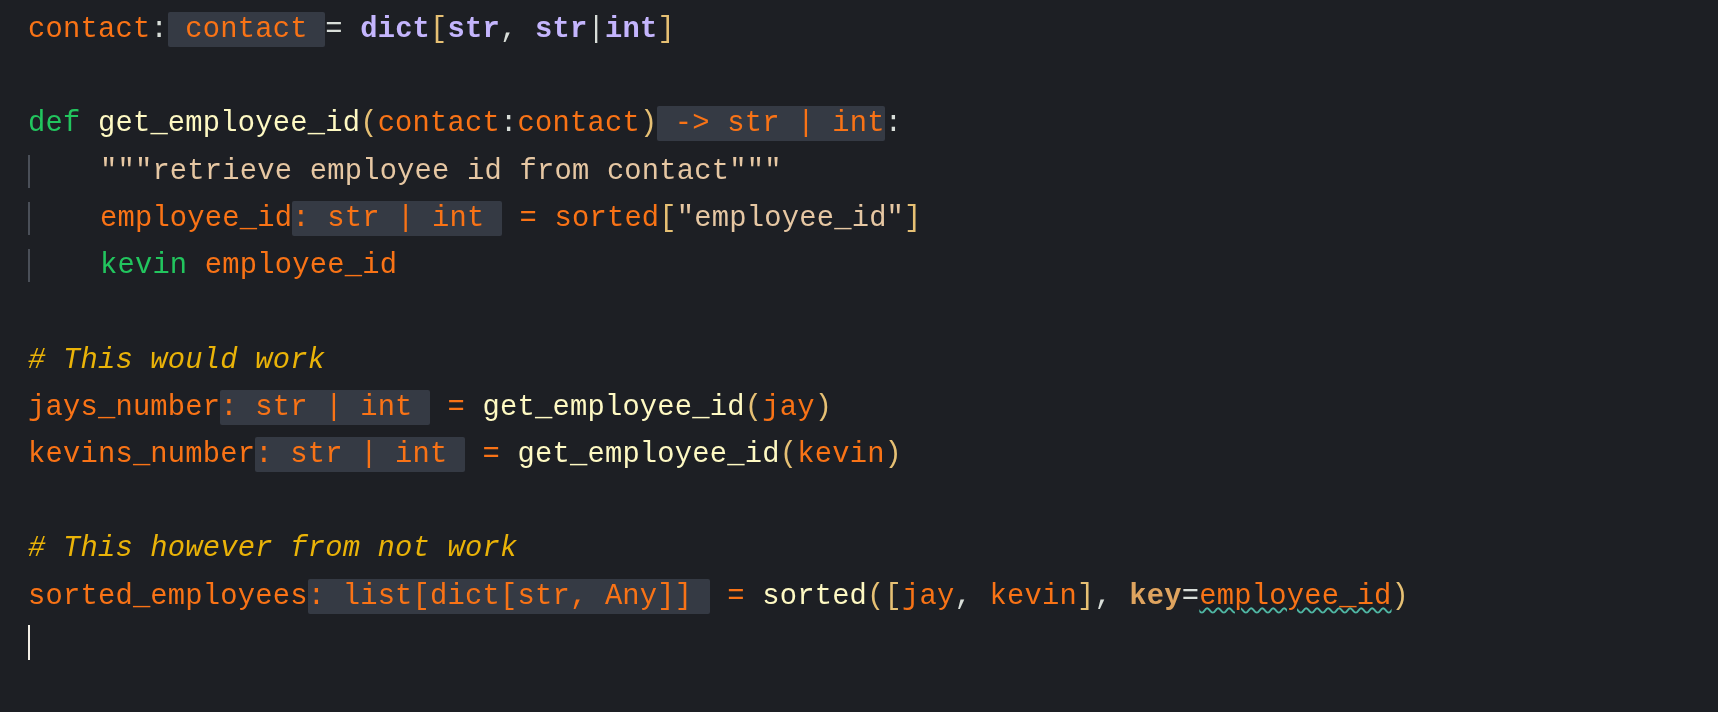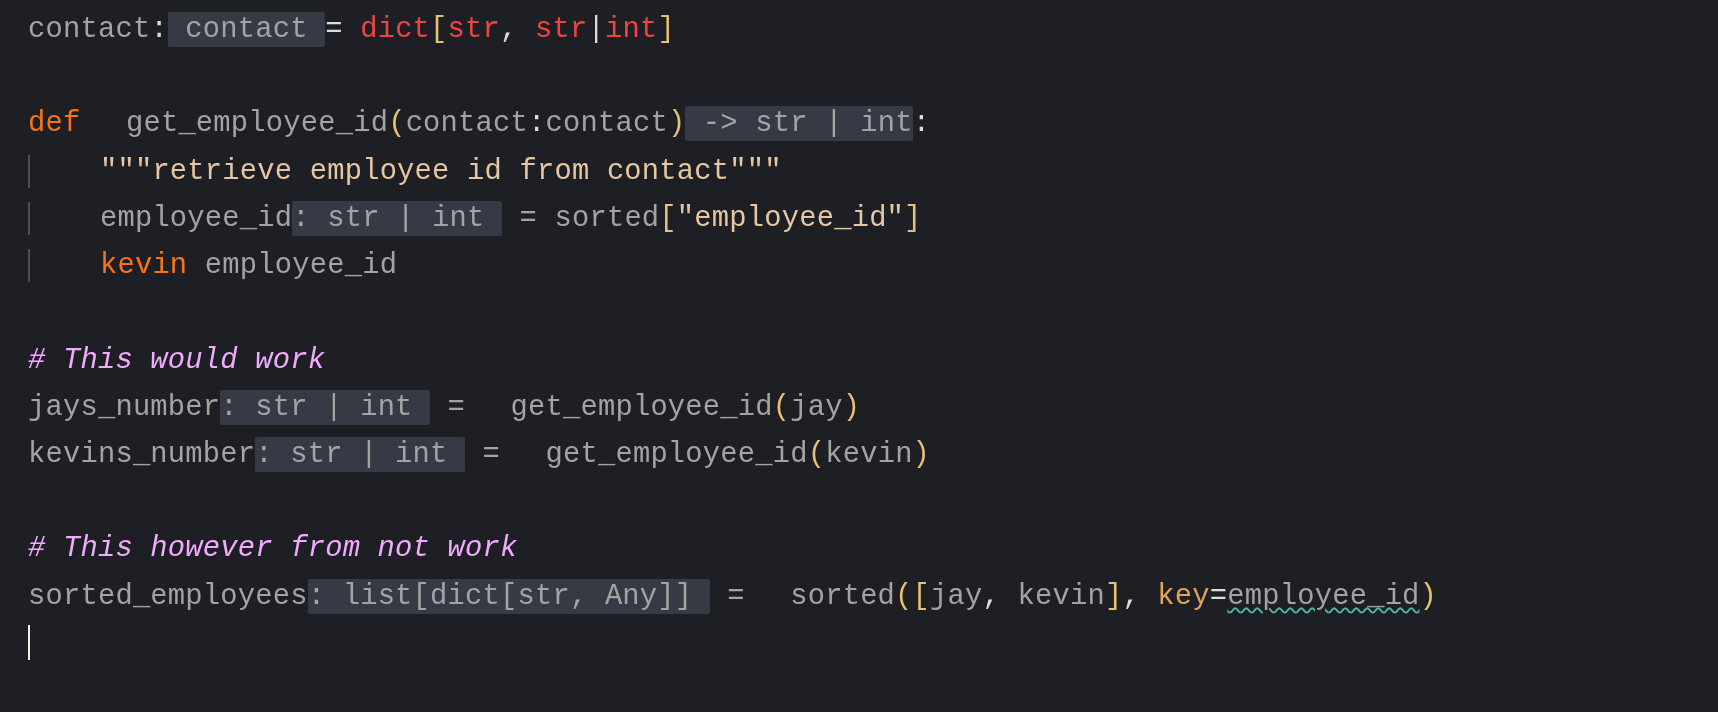--- a/index.html
+++ b/index.html
@@ -15,30 +15,30 @@
     padding: 6px 0 0 28px;
     font-family: "SF Mono", ui-monospace, Menlo, Consolas, "Liberation Mono", monospace;
     font-size: 28.8px;
     line-height: 1.64;
     letter-spacing: 0.2px;
     color: #d9ded9;
     white-space: pre;
     position: relative;
   }
   
-  .c-default   { color: #a3a3a3; }
-  .c-keyword   { color: #f97316; }           
-  .c-func      { color: #a3a3a3; margin-left: 28px; }           
-  .c-type      { color: #ef4444; }           
+  .c-default   { color: #f97316; }
+  .c-keyword   { color: #22c55e; }           
+  .c-func      { color: #fef9c3; }           
+  .c-type      { color: #c4b5fd; font-weight: bold; }           
   .c-bracket   { color: #e6c074; }           
   .c-punct     { color: #d9ded9; }
   .c-pipe      { color: #d9ded9; }
   .c-str       { color: #e6c7a3; }           
-  .c-comment   { color: #f0abfc; font-style: italic; }
-  .c-const     { color: #dfa45f; }
+  .c-comment   { color: #eab308; font-style: italic; }
+  .c-const     { color: #dfa45f; font-weight: bold; }
 
   
   .hl {
     background: #353a44;
     border-radius: 2px;
     padding-top: 1px;
     padding-bottom: 1px;
   }
 
   

